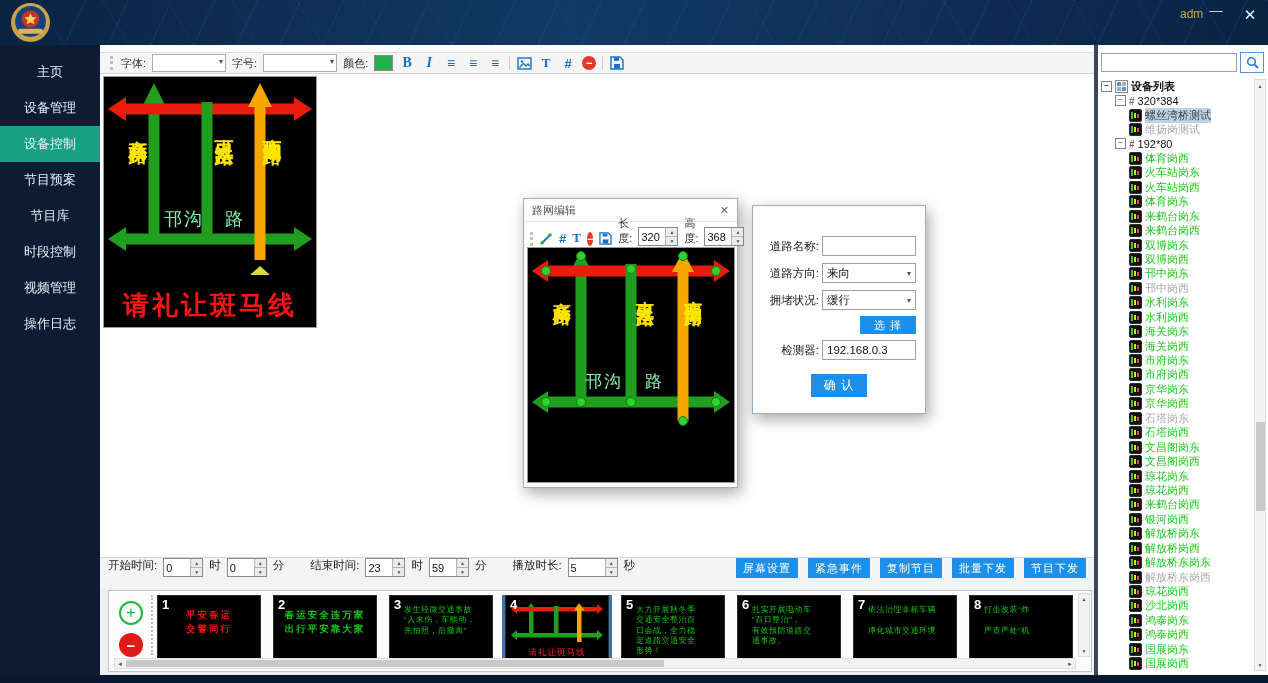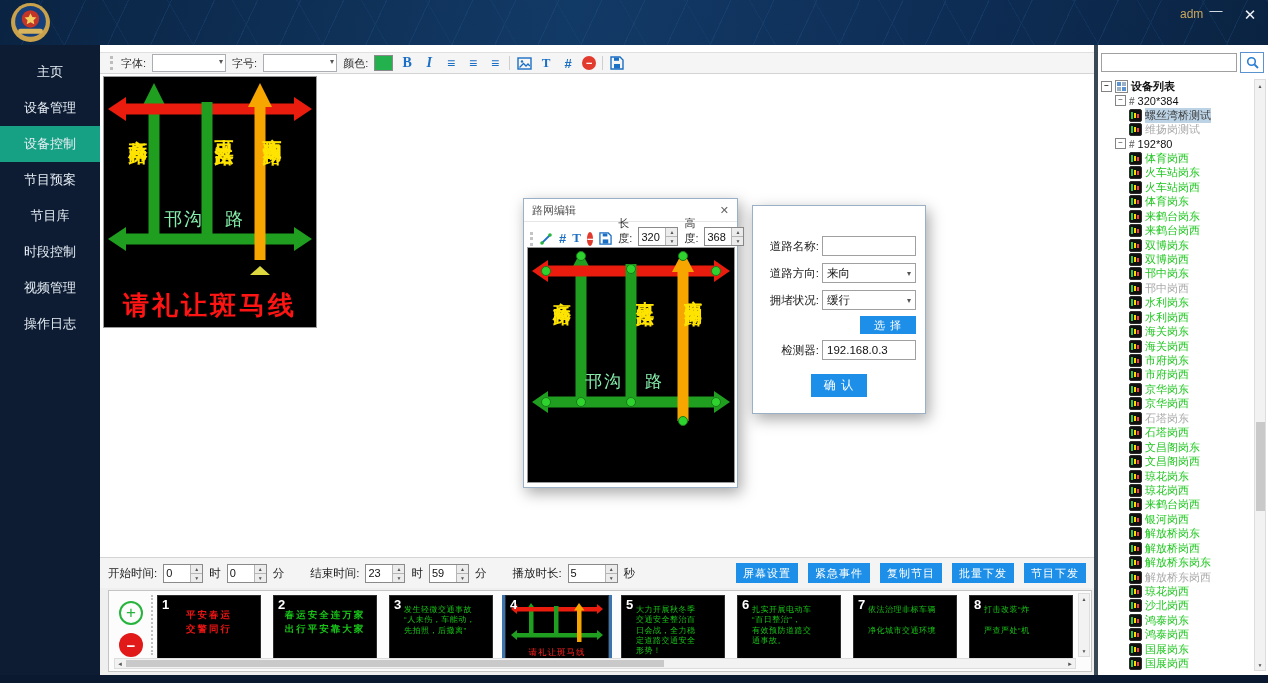--- a/index.html
+++ b/index.html
@@ -84,21 +84,21 @@
   .rp-dialog{left:652px;top:131px;width:172px;height:207px}
   .rp-row{position:absolute;left:0;width:100%;height:20px;display:flex;align-items:center}
   .rp-label{width:66px;text-align:right;font-size:11.5px;color:#222;flex:none}
   .rp-control{margin-left:3px;width:94px;height:20px;box-sizing:border-box;border:1px solid #a0a0a0;background:#fff;
     font-size:11.5px;color:#111;display:flex;align-items:center;padding:0 4px;position:relative}
   .rp-control.dd::after{content:"▾";position:absolute;right:4px;font-size:8px;color:#555}
   .btn-blue{background:#1d8fe8;color:#fff;border:none;font-size:11px;display:flex;align-items:center;justify-content:center;letter-spacing:1px}
 
   
   .sched{position:absolute;left:100px;top:557px;width:994px;height:31px;background:#f4f4f4;border-top:1px solid #d4d4d4;
-    display:flex;align-items:center;gap:6px;padding:0 8px;box-sizing:border-box}
+    display:flex;align-items:flex-start;gap:6px;padding:0 8px;box-sizing:border-box}
   .sched-label{font-size:11.5px;color:#222}
   .gap{width:14px}
   .sched-btns{margin-left:auto;display:flex;gap:10px}
   .sched-btn{height:20px;padding:0 7px;font-size:11px}
 
   
   .strip-bg{position:absolute;left:100px;top:588px;width:994px;height:87px;background:#efefef}
   .strip{position:absolute;left:108px;top:590px;width:984px;height:82px;background:#fcfcfc;border:1px solid #c4c4c4;box-sizing:border-box}
   .add-btn{position:absolute;left:10px;top:10px;width:24px;height:24px;border-radius:50%;border:2px solid #27b43c;
     color:#27b43c;display:flex;align-items:center;justify-content:center;box-sizing:border-box}

